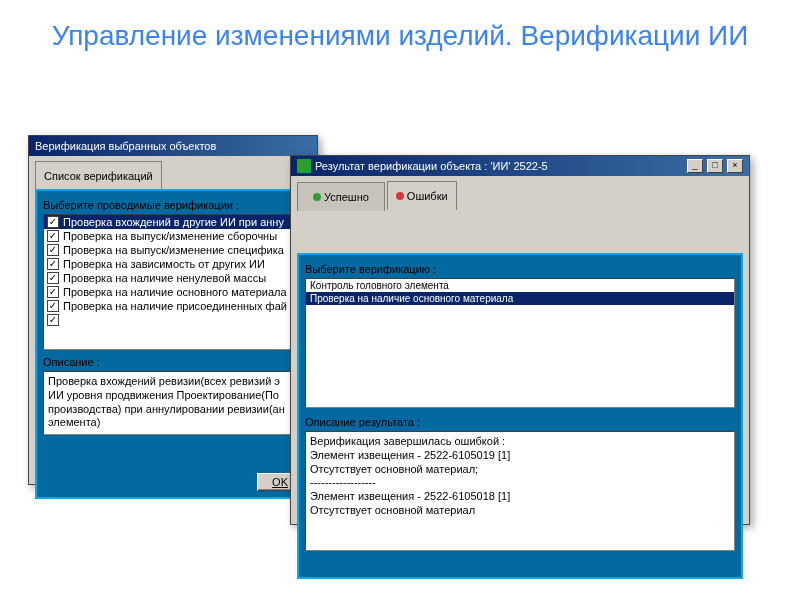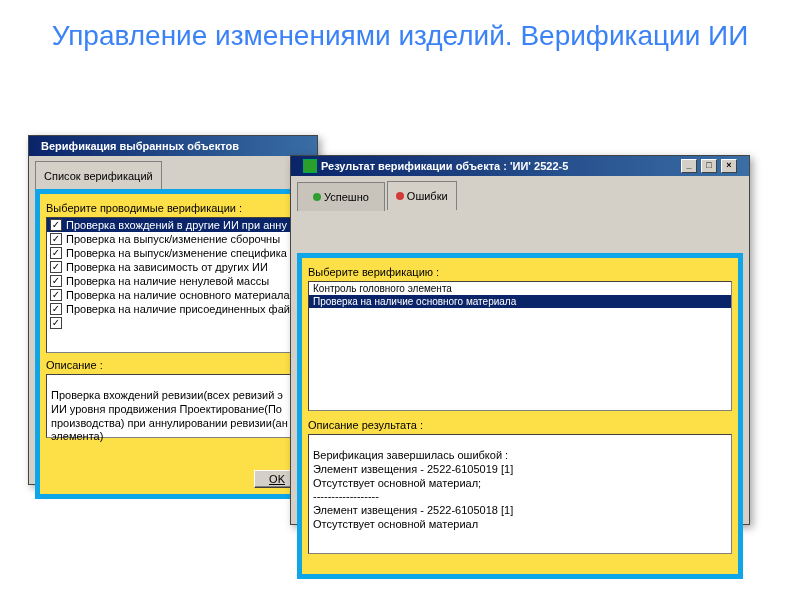--- a/index.html
+++ b/index.html
@@ -25,23 +25,23 @@
   
   .win {
     position: absolute;
     background: #d4d0c8;
     border: 1px solid #444;
     box-shadow: 3px 3px 8px rgba(0,0,0,.35);
   }
   .titlebar {
     background: linear-gradient(to right,#0a246a,#3a6ea5);
     color: #fff;
-    font-weight: bold;
+    font-weight: normal;
     font-size: 11px;
-    padding: 3px 12px;
+    padding: 3px 6px;
     display: flex;
     align-items: center;
     gap: 4px;
     height: 20px;
   }
   .titlebar .spacer { flex: 1; }
   .titlebar .sysbtn {
     width: 16px; height: 14px;
     background: #d4d0c8;
     border: 1px solid #fff;
@@ -60,22 +60,22 @@
     border-bottom:none;
     padding:8px 8px;
     font-size:11px;
     position:relative;
     top:1px;
     display:flex; align-items:center; gap:3px;
   }
   .tab.inactive { background:#c8c4bc; top:2px; padding:1px 15px; }
   .panel {
     margin: 0 6px 6px;
-    border:5px solid #0ea5e9;
-    background:#fde047;
+    border:2px solid #0ea5e9;
+    background:#0369a1;
     padding:6px;
   }
   .label { font-size:11px; margin:2px 0 3px; }
   .listbox {
     background:#fff;
     border:1px solid #808080;
     border-top-color:#404040; border-left-color:#404040;
     overflow:hidden;
   }
   .check-row {
@@ -87,21 +87,21 @@
   .chk {
     width:12px; height:12px; background:#fff;
     border:1px solid #404040; display:inline-flex;
     align-items:center; justify-content:center;
     font-size:10px; line-height:1; color:#000;
   }
   .textarea {
     background:#fff;
     border:1px solid #808080;
     border-top-color:#404040; border-left-color:#404040;
-    padding:14px 4px; font-size:11px; line-height:1.25;
+    padding:3px 4px; font-size:11px; line-height:1.25;
     white-space:pre-wrap;
   }
   .btn {
     background:#d4d0c8;
     border:1px solid #fff;
     border-right-color:#404040; border-bottom-color:#404040;
     padding:2px 14px; font-size:11px;
     box-shadow: inset -1px -1px 0 #808080;
   }
   .icon-dot { width:8px;height:8px;border-radius:50%; display:inline-block; }

